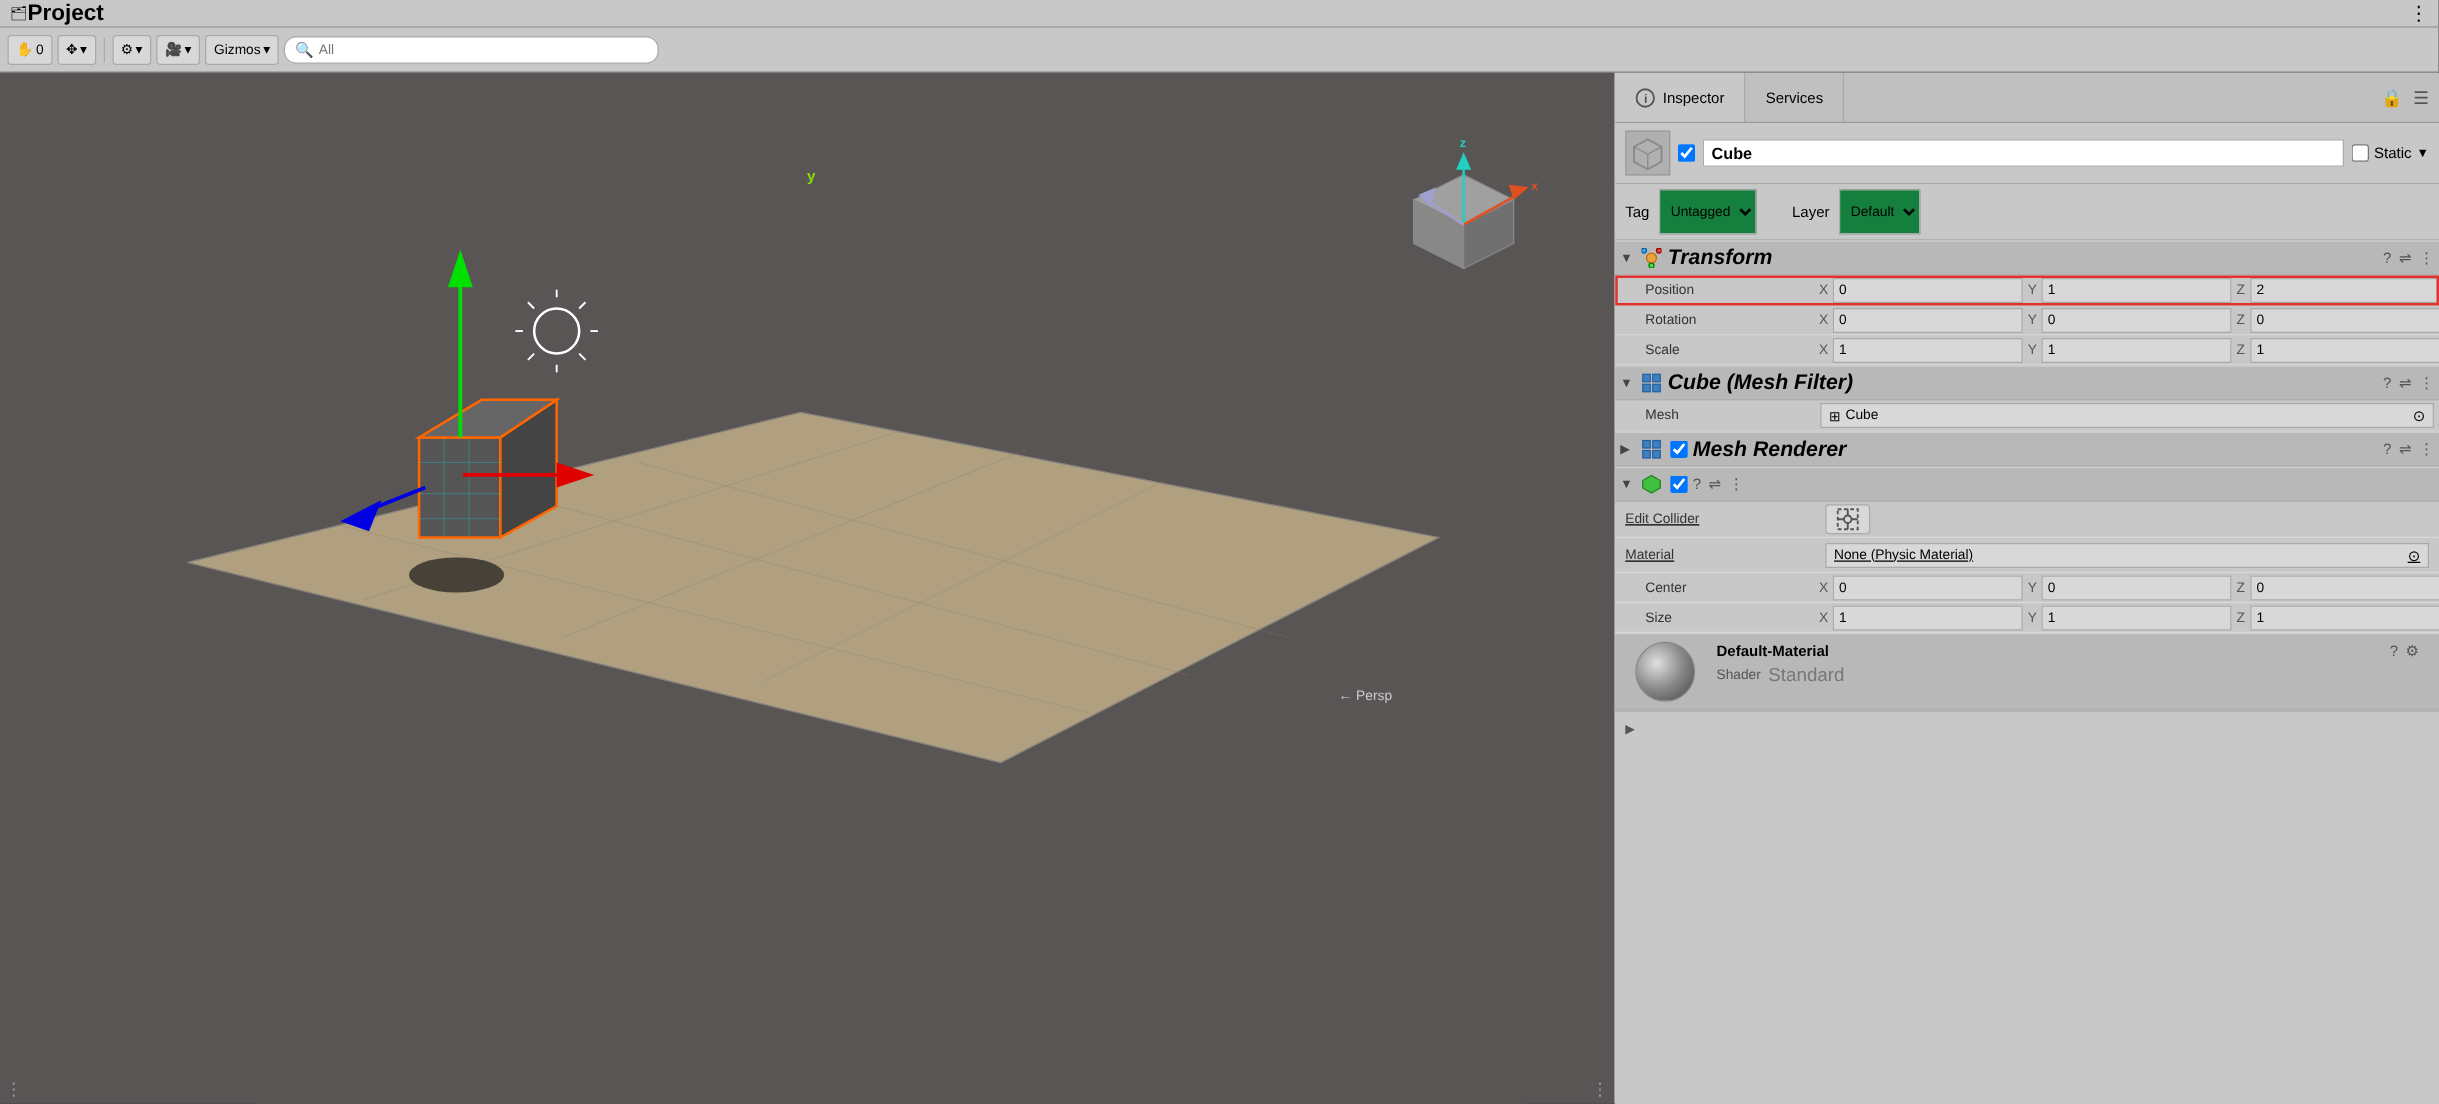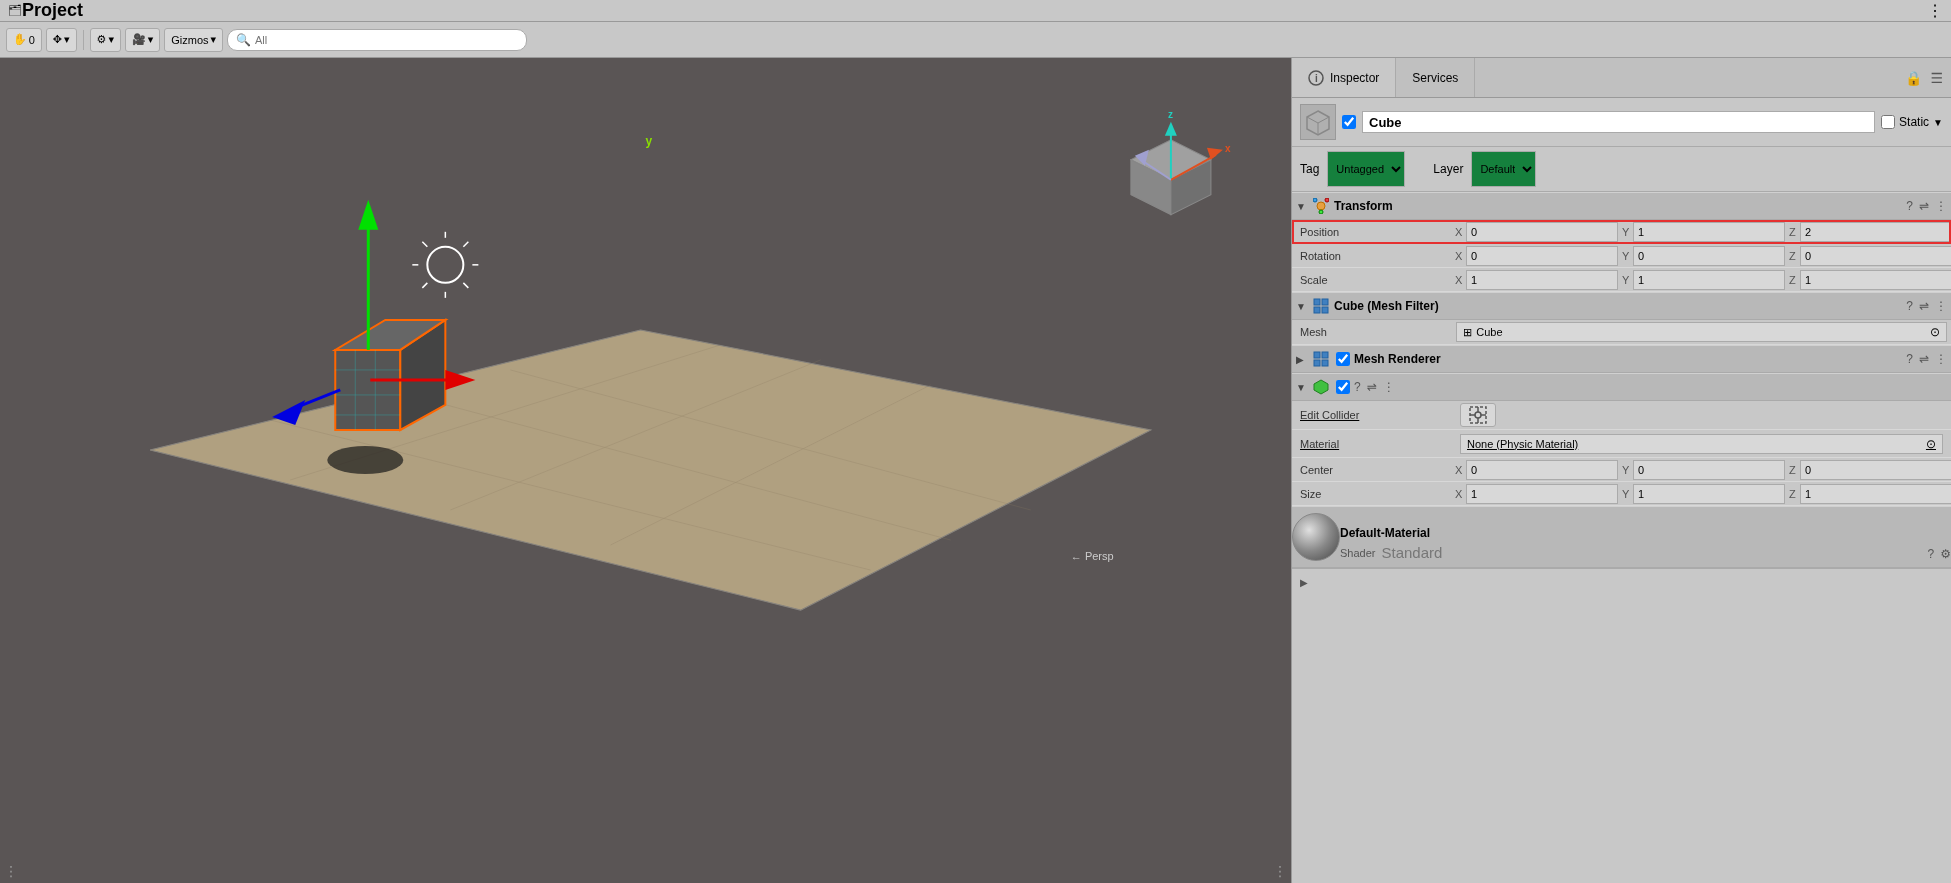--- a/index.html
+++ b/index.html
@@ -249,23 +249,24 @@
     }
     .section-icon {
       width: 18px;
       height: 18px;
       display: flex;
       align-items: center;
       justify-content: center;
       font-size: 14px;
     }
     .section-title {
-      font-size: 12px;
+      font-size: 17px;
       font-weight: 700;
       flex: 1;
+      font-style: italic;
     }
     .section-actions {
       display: flex;
       align-items: center;
       gap: 6px;
     }
     .section-action-btn {
       background: none;
       border: none;
       cursor: pointer;
@@ -282,21 +283,21 @@
       min-height: 24px;
     }
     .property-row.highlighted {
       outline: 2px solid #e53030;
       outline-offset: -2px;
       z-index: 10;
       position: relative;
     }
     .prop-label {
       width: 160px;
-      padding: 0 8px;
+      padding: 0 24px;
       font-size: 11px;
       color: #333;
       flex-shrink: 0;
     }
     .prop-values {
       display: flex;
       flex: 1;
       gap: 1px;
     }
     .prop-field {
@@ -392,26 +393,26 @@
     .target-btn {
       background: none;
       border: none;
       cursor: pointer;
       font-size: 12px;
     }
 
     
     .material-section {
       display: flex;
-      align-items: flex-end;
+      align-items: flex-start;
       background: #b8b8b8;
       border-top: 1px solid #d0d0d0;
       border-bottom: 1px solid #aaa;
-      padding: 6px 0;
-      gap: 0;
+      padding: 6px 16px;
+      gap: 17px;
       flex-shrink: 0;
     }
     .material-preview {
       width: 48px;
       height: 48px;
       border-radius: 50%;
       background: radial-gradient(circle at 35% 35%, #e0e0e0, #888, #444);
       border: 1px solid #888;
     }
     .material-info {

